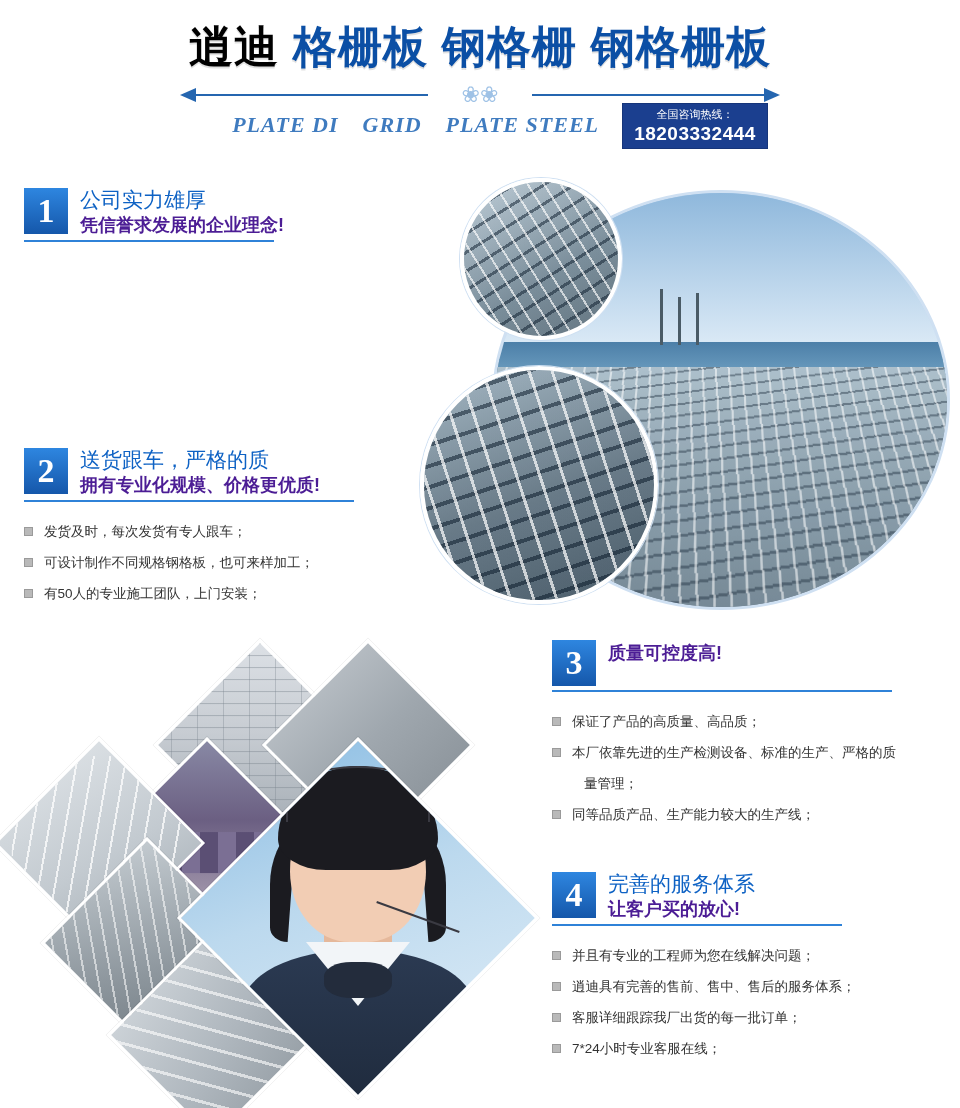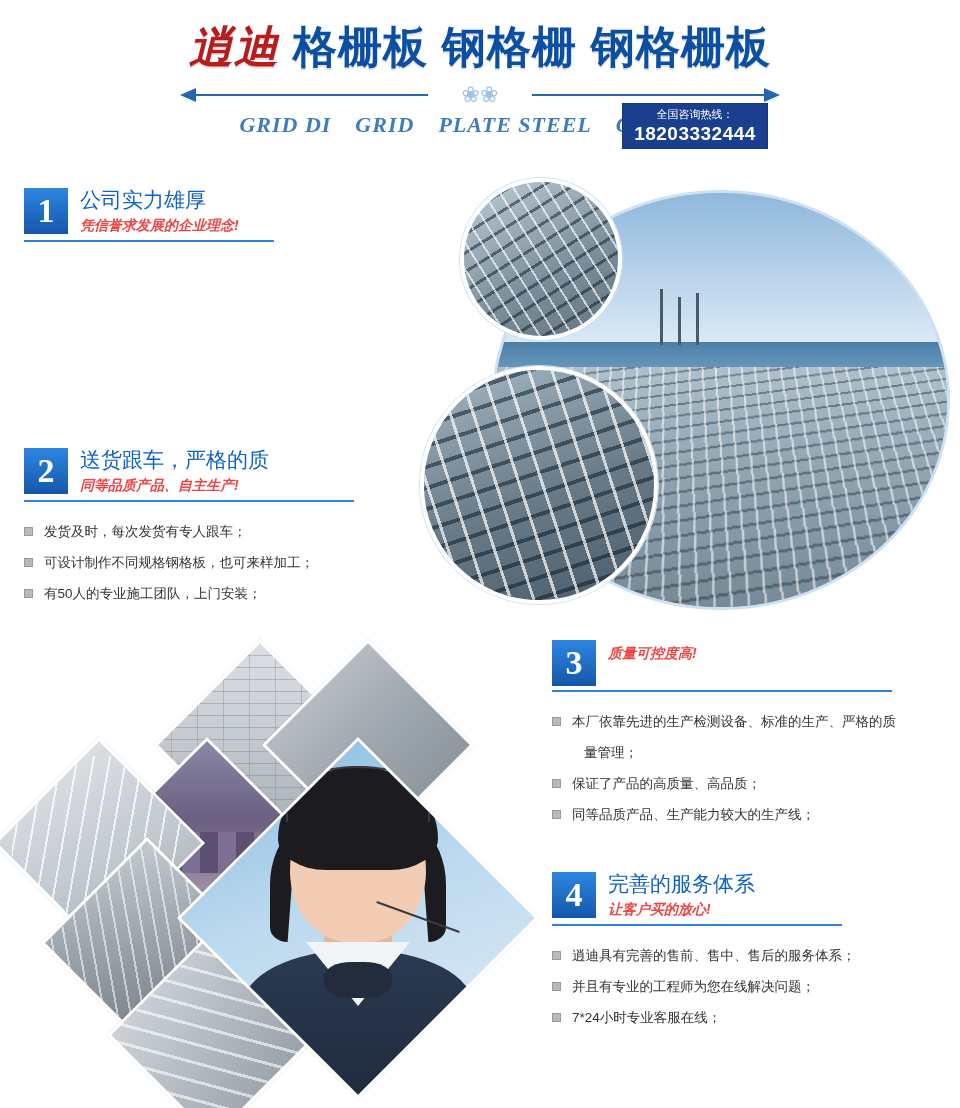--- a/index.html
+++ b/index.html
@@ -29,23 +29,22 @@
     top: 18px;
     left: 0;
     width: 960px;
     text-align: center;
     font-size: 44px;
     font-weight: bold;
     letter-spacing: 1px;
     white-space: nowrap;
   }
   .header-title .brand {
-    color: #b91c1c;
+    color: #000000;
     text-shadow: 0 2px 0 rgba(0,0,0,0.12);
-    font-style: italic;
   }
   .header-title .rest {
     color: #0b4fa5;
     text-shadow: 0 2px 0 rgba(0,0,0,0.12);
   }
   .header-title .rest span { margin-left: 14px; }
 
   .rule-wrap {
     position: absolute;
     top: 82px;
@@ -127,27 +126,26 @@
   .sec-head { display: flex; align-items: flex-start; }
   .sec-head .txt { margin-left: 12px; }
   .sec-title {
     font-size: 21px;
     font-weight: normal;
     color: #0e62c4;
     line-height: 24px;
     white-space: nowrap;
   }
   .sec-sub {
-    font-size: 14px;
+    font-size: 18px;
     font-weight: bold;
-    color: #ef4444;
+    color: #4c1d95;
     line-height: 22px;
     margin-top: 2px;
     white-space: nowrap;
-    font-style: italic;
   }
   .sec-underline {
     height: 2px;
     background: #2f82d8;
     margin-top: 4px;
   }
   .bullets { margin-top: 14px; }
   .bullets li {
     list-style: none;
     position: relative;
@@ -386,21 +384,21 @@
 
     <div class="rule-wrap">
       <span class="arrow-left"></span>
       <span class="rule-line left"></span>
       <span class="rule-orn">❀❀</span>
       <span class="rule-line right"></span>
       <span class="arrow-right"></span>
     </div>
 
     <div class="header-sub">
-      <span>GRID DI</span><span>GRID</span><span>PLATE STEEL</span><span>GRATING</span>
+      <span>PLATE DI</span><span>GRID</span><span>PLATE STEEL</span><span>GRATING</span>
     </div>
 
     <div class="hotline">
       <div class="lbl">全国咨询热线：</div>
       <div class="num">18203332444</div>
     </div>
   </div>
 
   <div class="block1">
     <div class="sec-head">
@@ -411,21 +409,21 @@
       </div>
     </div>
     <div class="sec-underline" style="width:250px;margin-left:0;"></div>
   </div>
 
   <div class="block2">
     <div class="sec-head">
       <div class="num-box">2</div>
       <div class="txt">
         <div class="sec-title">送货跟车，严格的质</div>
-        <div class="sec-sub">同等品质产品、自主生产!</div>
+        <div class="sec-sub">拥有专业化规模、价格更优质!</div>
       </div>
     </div>
     <div class="sec-underline" style="width:330px;"></div>
     <ul class="bullets">
       <li><span class="sq"></span><span>发货及时，每次发货有专人跟车；</span></li>
       <li><span class="sq"></span><span>可设计制作不同规格钢格板，也可来样加工；</span></li>
       <li><span class="sq"></span><span>有50人的专业施工团队，上门安装；</span></li>
     </ul>
   </div>
 
@@ -482,35 +480,36 @@
 
   <div class="block3">
     <div class="sec-head">
       <div class="num-box">3</div>
       <div class="txt">
         <div class="sec-sub">质量可控度高!</div>
       </div>
     </div>
     <div class="sec-underline" style="width:340px;"></div>
     <ul class="bullets">
+      <li><span class="sq"></span><span>保证了产品的高质量、高品质；</span></li>
       <li><span class="sq"></span><span>本厂依靠先进的生产检测设备、标准的生产、严格的质</span><span class="l2">量管理；</span></li>
-      <li><span class="sq"></span><span>保证了产品的高质量、高品质；</span></li>
       <li><span class="sq"></span><span>同等品质产品、生产能力较大的生产线；</span></li>
     </ul>
   </div>
 
   <div class="block4">
     <div class="sec-head">
       <div class="num-box">4</div>
       <div class="txt">
         <div class="sec-title">完善的服务体系</div>
         <div class="sec-sub">让客户买的放心!</div>
       </div>
     </div>
     <div class="sec-underline" style="width:290px;"></div>
     <ul class="bullets">
+      <li><span class="sq"></span><span>并且有专业的工程师为您在线解决问题；</span></li>
       <li><span class="sq"></span><span>逍迪具有完善的售前、售中、售后的服务体系；</span></li>
-      <li><span class="sq"></span><span>并且有专业的工程师为您在线解决问题；</span></li>
+      <li><span class="sq"></span><span>客服详细跟踪我厂出货的每一批订单；</span></li>
       <li><span class="sq"></span><span>7*24小时专业客服在线；</span></li>
     </ul>
   </div>
 
 </div>
 
 </body></html>

